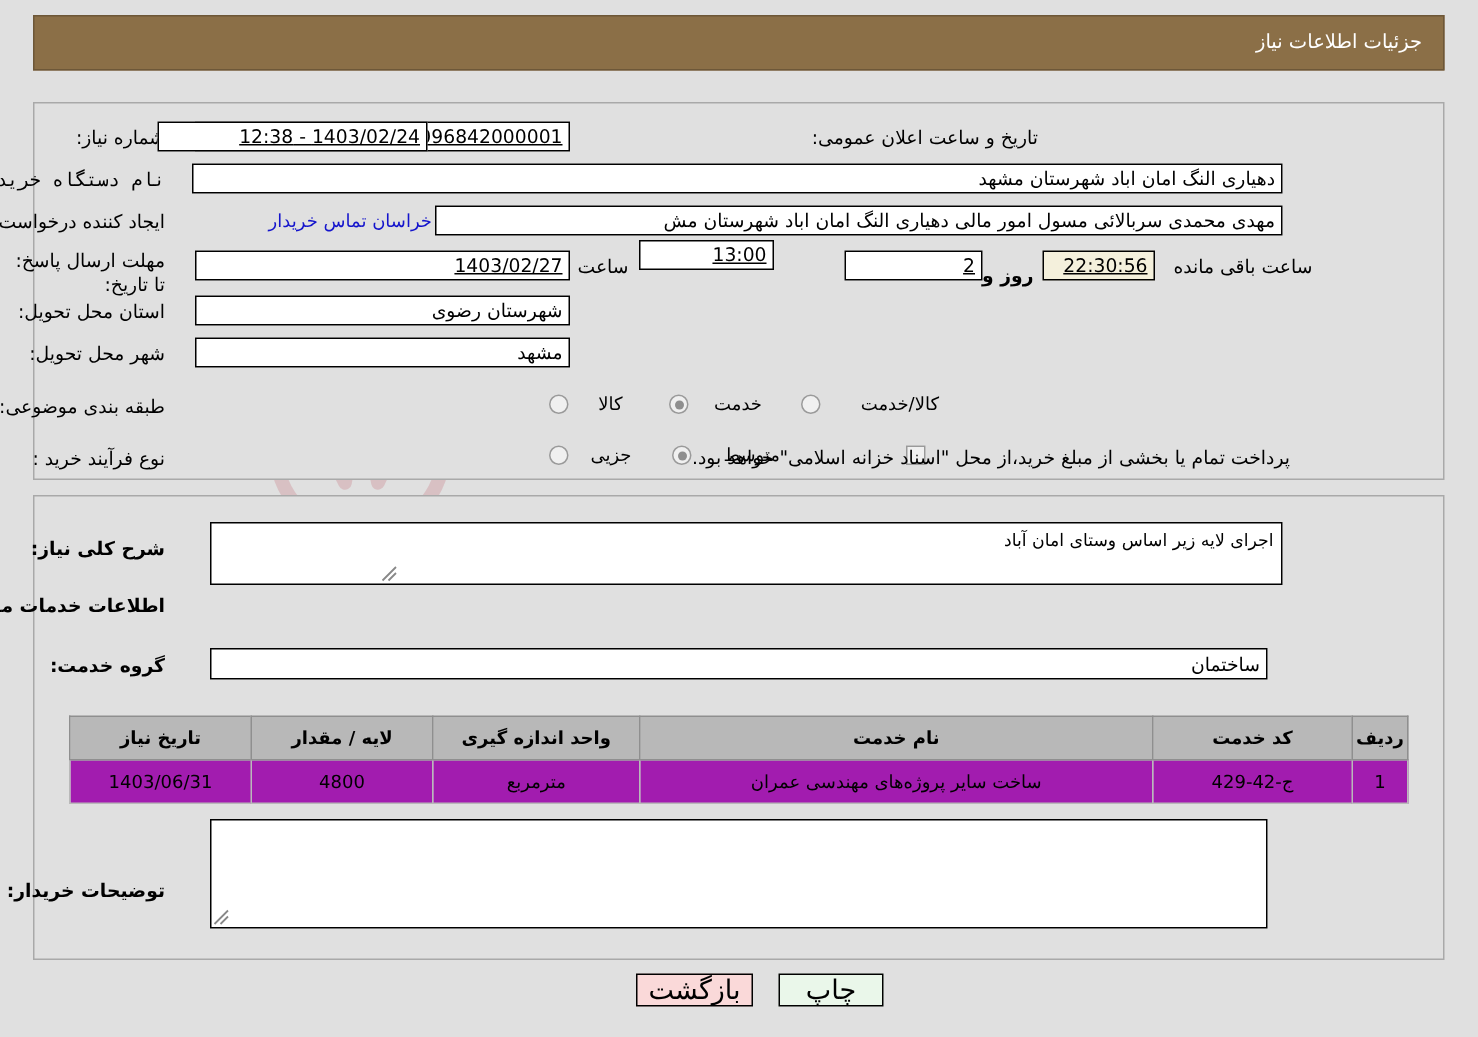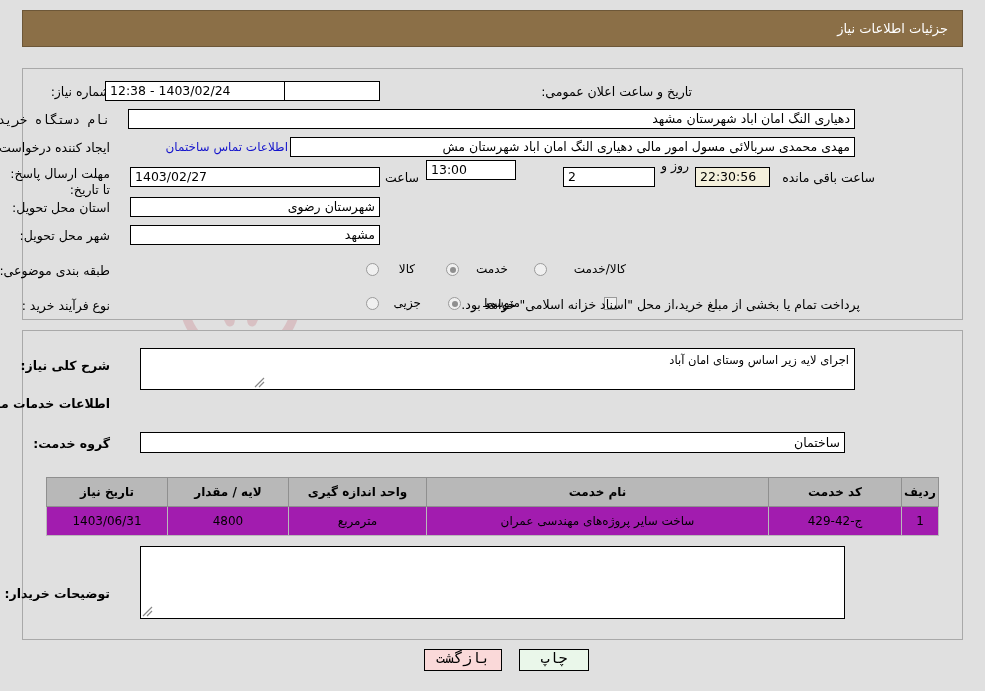--- a/index.html
+++ b/index.html
@@ -91,21 +91,21 @@
     border: 1px solid #000000;
     box-sizing: border-box;
     font-size: 12.5px;
     color: #000;
     line-height: 18px;
     padding: 0 4px;
     white-space: nowrap;
     overflow: hidden;
     z-index: 3;
   }
-  .fld.center  { text-align: left; }
+  .fld.center  { text-align: right; text-decoration: underline; }
   .fld.right   { text-align: right; }
   .fld.beige   { background: #f4f0dc; }
 
   .area {
     position: absolute;
     background: #ffffff;
     border: 1px solid #000000;
     box-sizing: border-box;
     font-size: 11.5px;
     color: #000;
@@ -193,26 +193,26 @@
     font-size: 12px;
     color: #000;
   }
 
   
   .btn {
     position: absolute;
     height: 22px;
     border: 1px solid #000000;
     box-sizing: border-box;
-    font-size: 15px;
+    font-size: 18px;
     text-align: center;
     line-height: 20px;
     cursor: pointer;
     z-index: 3;
-    font-family: Liberation Mono, monospace;
+    font-family: Liberation Serif, serif;
     padding: 0;
   }
   .btn-print  { background: #eaf7ea; }
   .btn-back   { background: #fad9d9; }
 </style>
 </head>
 <body>
 
 <div class="watermark">
   <svg class="wm-shield" viewBox="0 0 124 140">
@@ -233,28 +233,28 @@
 
 <div class="lbl" style="right:293px; top:84px;">تاریخ و ساعت اعلان عمومی:</div>
 
 <div class="fld center" style="left:105px; top:81px; width:180px; height:20px;">1403/02/24 - 12:38</div>
 
 <div class="lbl" style="right:875px; top:112px;font-family:Liberation Mono, monospace;">نام دستگاه خریدار:</div>
 <div class="fld right" style="right:130px; top:109px; width:727px; height:20px;">دهیاری النگ امان اباد شهرستان مشهد</div>
 
 <div class="lbl" style="right:875px; top:140px;">ایجاد کننده درخواست:</div>
 <div class="fld right" style="right:130px; top:137px; width:565px; height:20px;">مهدی محمدی سربالائی مسول امور مالی دهیاری النگ امان اباد شهرستان مش</div>
-<div class="link" style="right:697px; top:140px;">اطلاعات تماس ساختمان</div>
+<div class="link" style="right:697px; top:140px;">خراسان تماس خریدار</div>
 
 <div class="lbl" style="right:875px; top:166px; width:105px; text-align:right; white-space:normal; line-height:16px;">مهلت ارسال پاسخ: تا تاریخ:</div>
 <div class="fld center" style="right:605px; top:167px; width:250px; height:20px;">1403/02/27</div>
 <div class="lbl" style="right:566px; top:170px;">ساعت</div>
 <div class="fld center" style="right:469px; top:160px; width:90px; height:20px;">13:00</div>
 <div class="fld center" style="right:330px; top:167px; width:92px; height:20px;">2</div>
-<div class="lbl" style="right:296px; top:158px;">روز و</div>
+<div class="lbl" style="right:296px; top:176px;font-weight:bold;">روز و</div>
 <div class="fld center beige" style="right:215px; top:167px; width:75px; height:20px;">22:30:56</div>
 <div class="lbl" style="right:110px; top:170px;">ساعت باقی مانده</div>
 
 <div class="lbl" style="right:875px; top:200px;">استان محل تحویل:</div>
 <div class="fld right" style="right:605px; top:197px; width:250px; height:20px;">شهرستان رضوی</div>
 
 <div class="lbl" style="right:875px; top:228px;">شهر محل تحویل:</div>
 <div class="fld right" style="right:605px; top:225px; width:250px; height:20px;">مشهد</div>
 
 <div class="lbl" style="right:875px; top:263px;">طبقه بندی موضوعی:</div>

